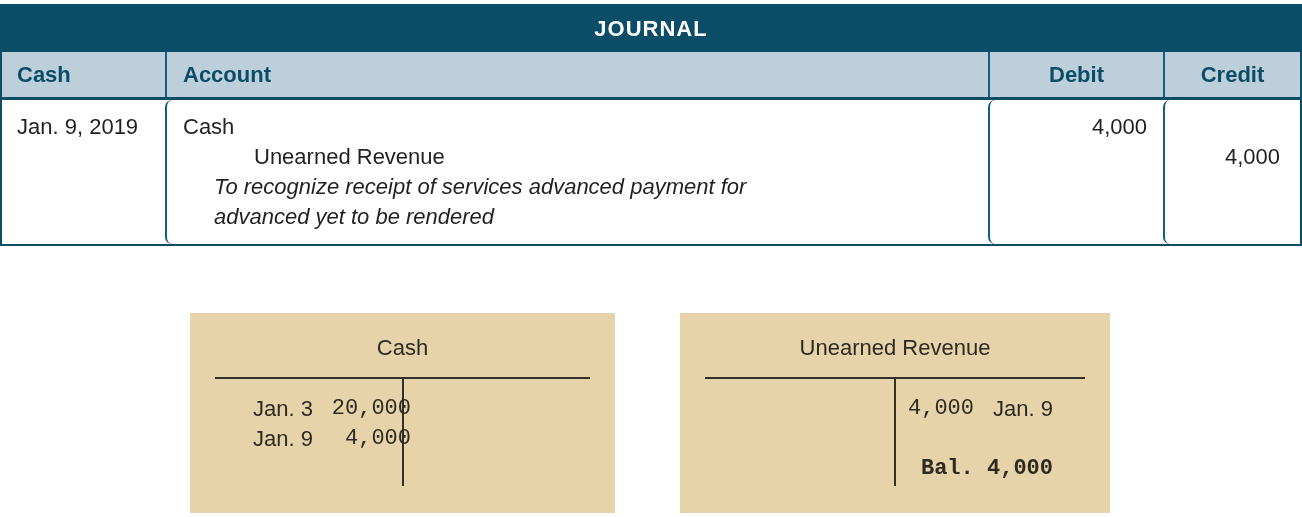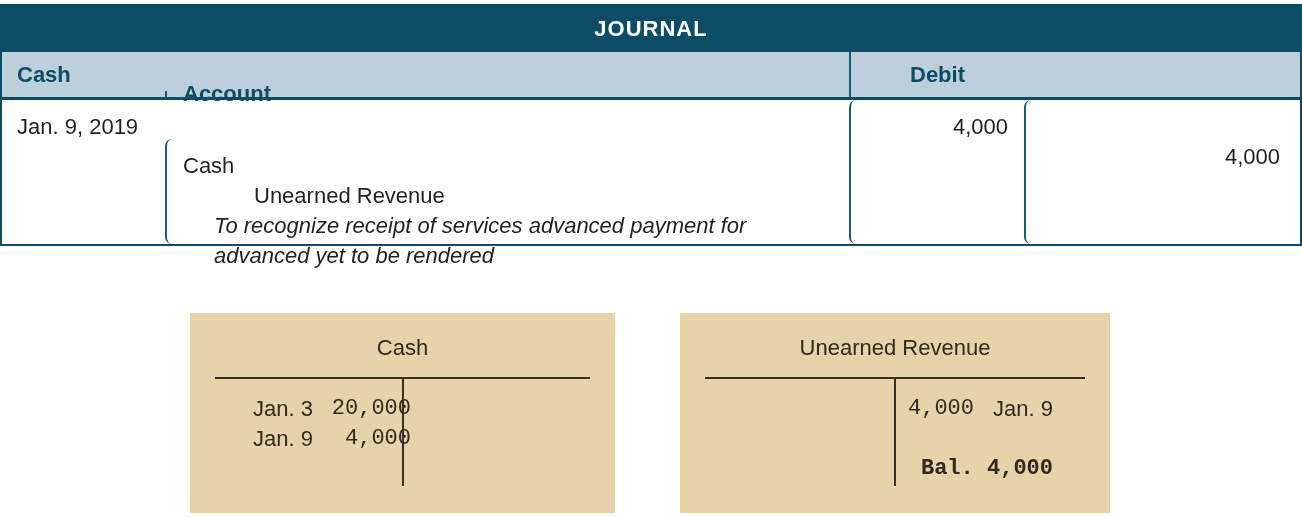--- a/index.html
+++ b/index.html
@@ -22,21 +22,21 @@
   .journal-title-bar {
     height: 46px; background: #0b4d66;
     display: flex; align-items: center; justify-content: center;
   }
   .journal-title-bar span {
     color: #ffffff; font-weight: bold; font-size: 22px; letter-spacing: 1px;
   }
   .jrow { display: flex; width: 100%; }
   .jcell { flex: 0 0 auto; }
   .jcell.c-date    { width: 163px; }
-  .jcell.c-account { width: 684px; margin-top: 39px; }
+  .jcell.c-account { width: 823px; }
   .jcell.c-debit   { width: 175px; }
   .jcell.c-credit  { width: 203px; flex: 1 1 auto; }
   .jcell + .jcell { border-left: 2px solid #115e80; }
 
   .journal-header-row { background: #bccfda; height: 48px; border-bottom: 3px solid #0b4d66; }
   .journal-header-row .jcell {
     display: flex; align-items: center;
     font-weight: bold; font-size: 22px; color: #0b4d66;
   }
   .journal-header-row .c-date    { padding-left: 15px; }
@@ -92,20 +92,21 @@
   <div class="journal">
 
     <div class="journal-title-bar">
       <span>JOURNAL</span>
     </div>
 
     <div class="jrow journal-header-row">
       <div class="jcell c-date">Cash</div>
       <div class="jcell c-account">Account</div>
       <div class="jcell c-debit">Debit</div>
+      <div class="jcell c-credit">Credit</div>
     </div>
 
     <div class="jrow journal-body-row">
       <div class="jcell c-date">
         <div class="jline">Jan. 9, 2019</div>
       </div>
       <div class="jcell c-account">
         <div class="jline acct-line-1">Cash</div>
         <div class="jline acct-line-2">Unearned Revenue</div>
         <div class="jline acct-desc">To recognize receipt of services advanced payment for</div>

